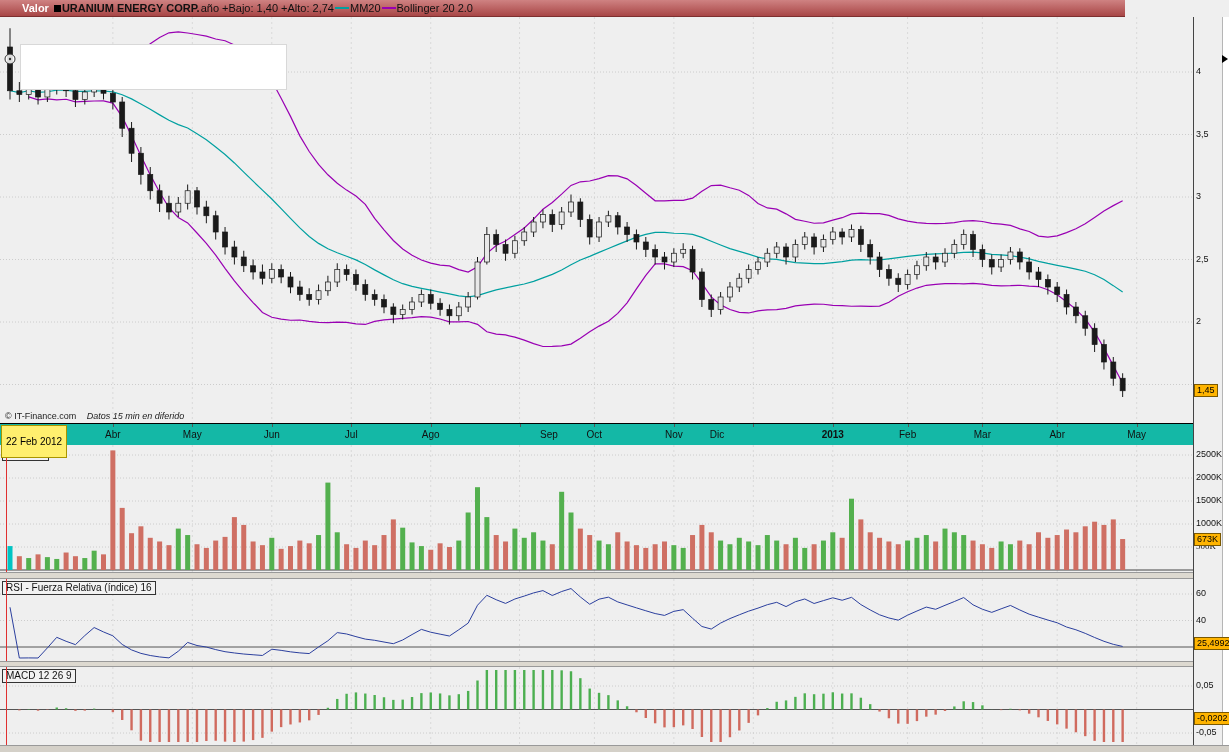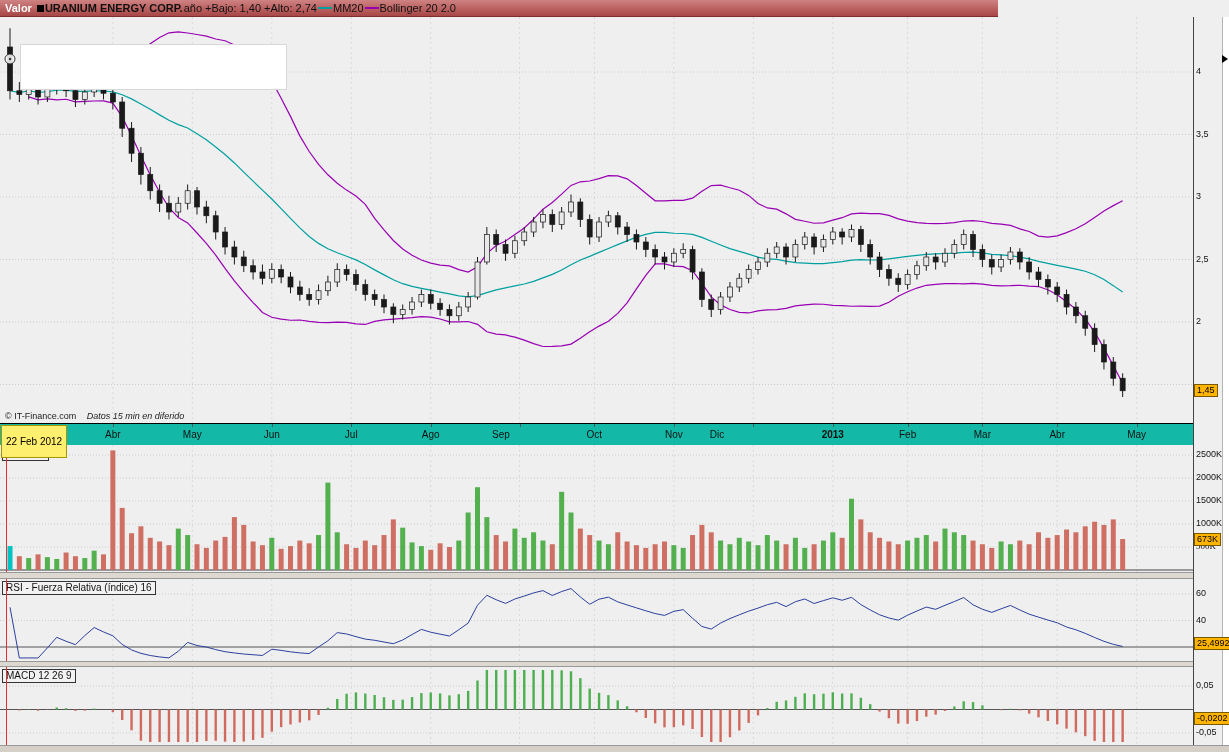--- a/index.html
+++ b/index.html
@@ -1,22 +1,22 @@
 <!DOCTYPE html>
 <html><head>
 <meta charset="utf-8">
 <style>
   html,body{margin:0;padding:0;background:#ffffff;}
   #screen{position:relative;width:1229px;height:752px;background:#efefef;
           font-family:"Liberation Sans",sans-serif;overflow:hidden;}
 
   
-  .header{position:absolute;left:0;top:0;width:998px;height:17px;box-sizing:border-box;
+  .header{position:absolute;left:0;top:0;width:1125px;height:17px;box-sizing:border-box;
           background:linear-gradient(#cf8282,#a84646);border-bottom:1px solid #7d2f2f;
-          display:flex;align-items:center;gap:1px;padding-left:5px;font-size:11px;color:#111;}
+          display:flex;align-items:center;gap:1px;padding-left:22px;font-size:11px;color:#111;}
   .header .valor{color:#ffffff;font-weight:bold;margin-right:4px;}
   .sw{display:inline-block;vertical-align:middle;}
   .sw-black{width:7px;height:7px;background:#000;}
   .sw-teal{width:14px;height:2px;background:#00a0a0;}
   .sw-purple{width:14px;height:2px;background:#9900b3;}
   .inst{font-weight:bold;}
 
   .panel{position:absolute;left:0;width:1193px;background:#efefef;}
   .panel svg{display:block;position:absolute;left:0;top:0;}
 
@@ -350,21 +350,21 @@
       <div class="month" style="left: 112.85px;">Abr</div>
       <div class="mtick" style="left: 192.325px;"></div>
       <div class="month" style="left: 192.325px;">May</div>
       <div class="mtick" style="left: 271.8px;"></div>
       <div class="month" style="left: 271.8px;">Jun</div>
       <div class="mtick" style="left: 351.275px;"></div>
       <div class="month" style="left: 351.275px;">Jul</div>
       <div class="mtick" style="left: 430.75px;"></div>
       <div class="month" style="left: 430.75px;">Ago</div>
       <div class="mtick" style="left: 519.575px;"></div>
-      <div class="month" style="left: 501px;">Sep</div>
+      <div class="month" style="left: 549px;">Sep</div>
       <div class="mtick" style="left: 594.375px;"></div>
       <div class="month" style="left: 594.375px;">Oct</div>
       <div class="mtick" style="left: 673.85px;"></div>
       <div class="month" style="left: 673.85px;">Nov</div>
       <div class="mtick" style="left: 753.325px;"></div>
       <div class="month" style="left: 717px;">Dic</div>
       <div class="mtick" style="left: 832.8px;"></div>
       <div class="month" style="left: 832.8px; font-weight: bold;">2013</div>
       <div class="mtick" style="left: 907.6px;"></div>
       <div class="month" style="left: 907.6px;">Feb</div>

